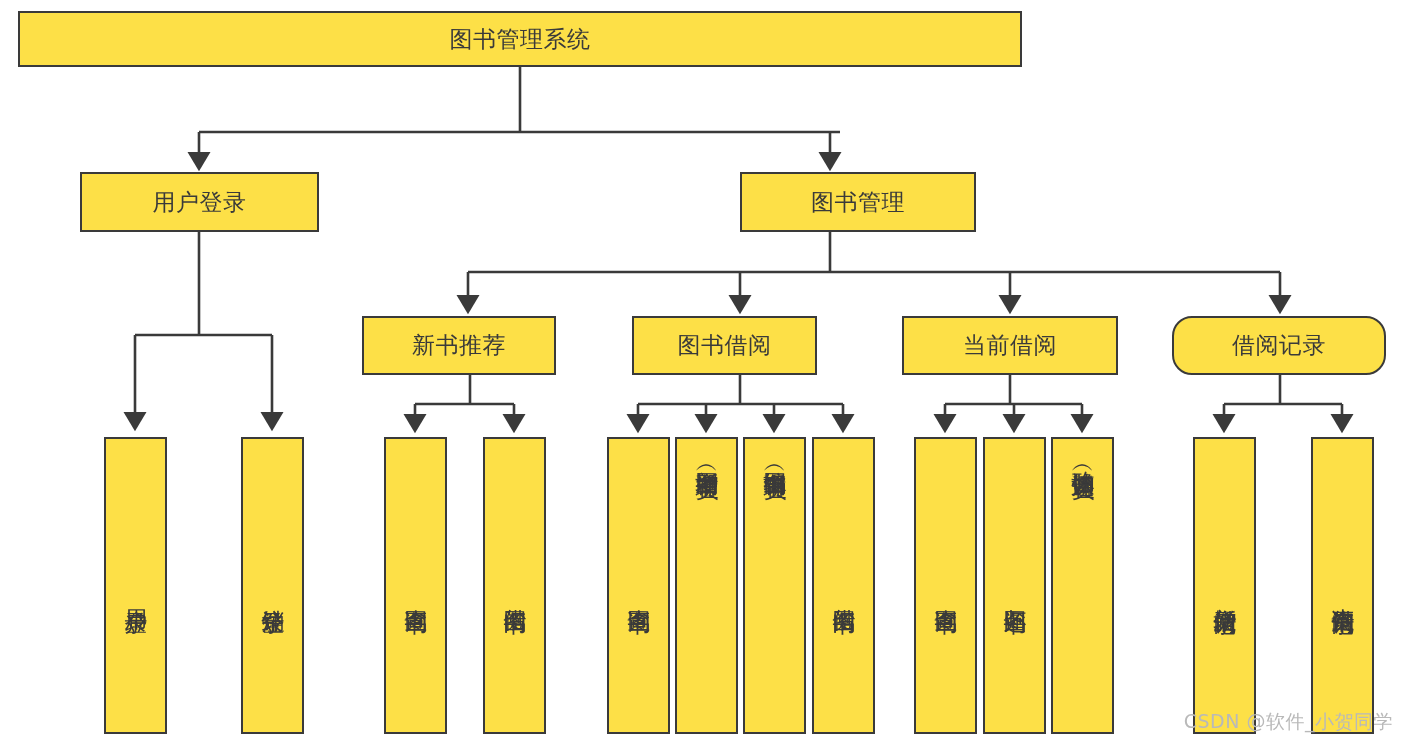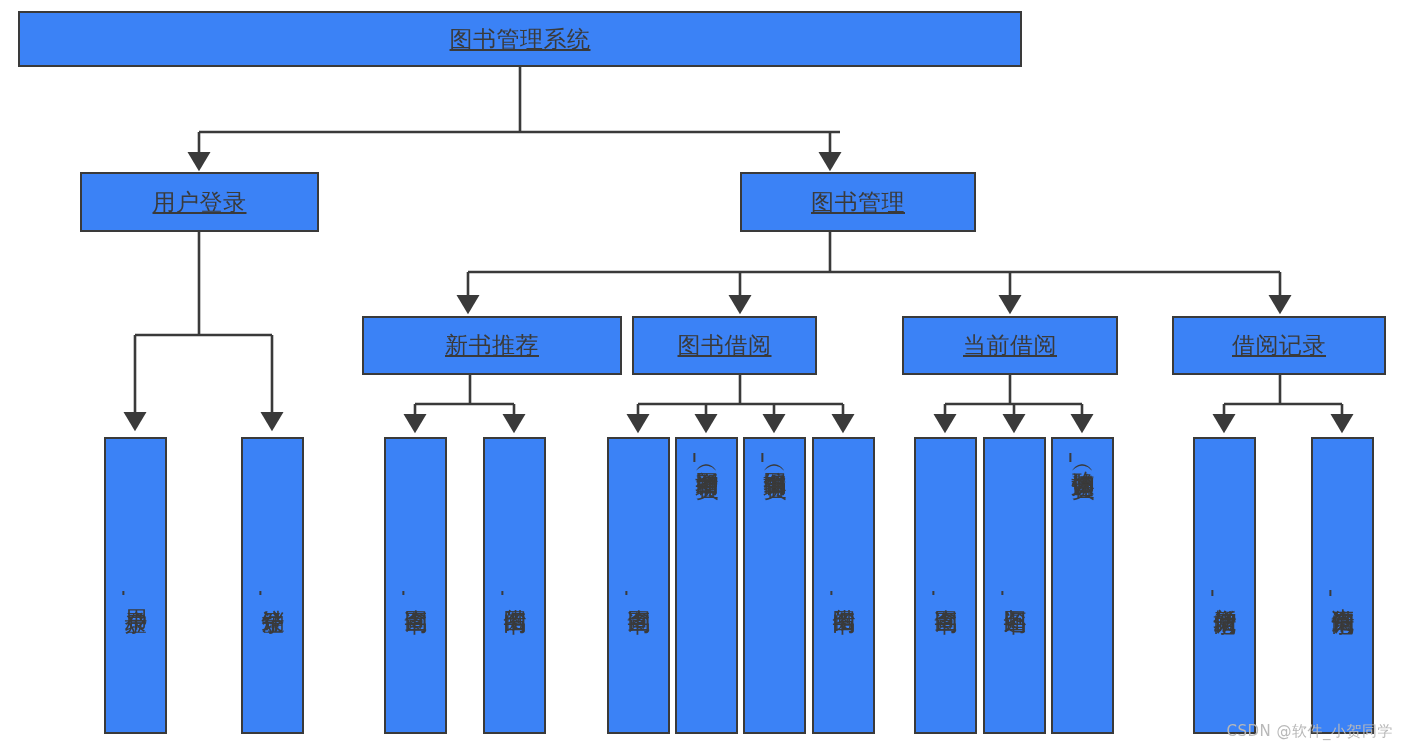--- a/index.html
+++ b/index.html
@@ -5,28 +5,27 @@
 <style>
   html,body{margin:0;padding:0;background:#ffffff;}
   body{
     font-family:"DejaVu Sans","Liberation Sans",sans-serif;
     width:1405px;height:747px;overflow:hidden;position:relative;
   }
   #diagram-root{position:relative;width:1405px;height:747px;background:#fff;}
   svg.edges{position:absolute;left:0;top:0;width:1405px;height:747px;}
   .node{
     position:absolute;
-    background:#3b82f6;
+    background:#fde047;
     border:2.5px solid #3a3a3a;
     box-sizing:border-box;
     display:flex;
     align-items:center;
     justify-content:center;
     color:#3a3a3a;
-    text-decoration:underline;
   }
   .node .label{
     display:block;
     text-align:center;
     line-height:1.08;
     letter-spacing:0.5px;
   }
   .node.horizontal .label{
     font-size:23px;
     writing-mode:horizontal-tb;
@@ -43,22 +42,22 @@
     line-height:1.12;
     letter-spacing:1px;
     white-space:nowrap;
   }
   .node.vertical.mid .label{
     align-self:center;
   }
   #watermark{
     position:absolute;
     right:12px;
-    bottom:6px;
-    font-size:15px;
+    bottom:12px;
+    font-size:19px;
     color:#b9b9b9;
     letter-spacing:0.5px;
     white-space:nowrap;
     user-select:none;
   }
 </style>
 </head>
 <body>
 
 <div id="diagram-root">
@@ -117,30 +116,30 @@
     <span class="label">图书管理系统</span>
   </div>
 
   <div class="node horizontal" style="left:80px;top:172px;width:239px;height:60px;">
     <span class="label">用户登录</span>
   </div>
   <div class="node horizontal" style="left:740px;top:172px;width:236px;height:60px;">
     <span class="label">图书管理</span>
   </div>
 
-  <div class="node horizontal" style="left:362px;top:316px;width:260px;height:59px;">
+  <div class="node horizontal" style="left:362px;top:316px;width:194px;height:59px;">
     <span class="label">新书推荐</span>
   </div>
   <div class="node horizontal" style="left:632px;top:316px;width:185px;height:59px;">
     <span class="label">图书借阅</span>
   </div>
   <div class="node horizontal" style="left:902px;top:316px;width:216px;height:59px;">
     <span class="label">当前借阅</span>
   </div>
-  <div class="node horizontal" style="left:1172px;top:316px;width:214px;height:59px;">
+  <div class="node horizontal" style="left:1172px;top:316px;width:214px;height:59px;border-radius:20px;">
     <span class="label">借阅记录</span>
   </div>
 
   <div class="node vertical mid" style="left:104px;top:437px;width:63px;height:297px;">
     <span class="label">用户登录</span>
   </div>
   <div class="node vertical mid" style="left:241px;top:437px;width:63px;height:297px;">
     <span class="label">注销登录</span>
   </div>
 

